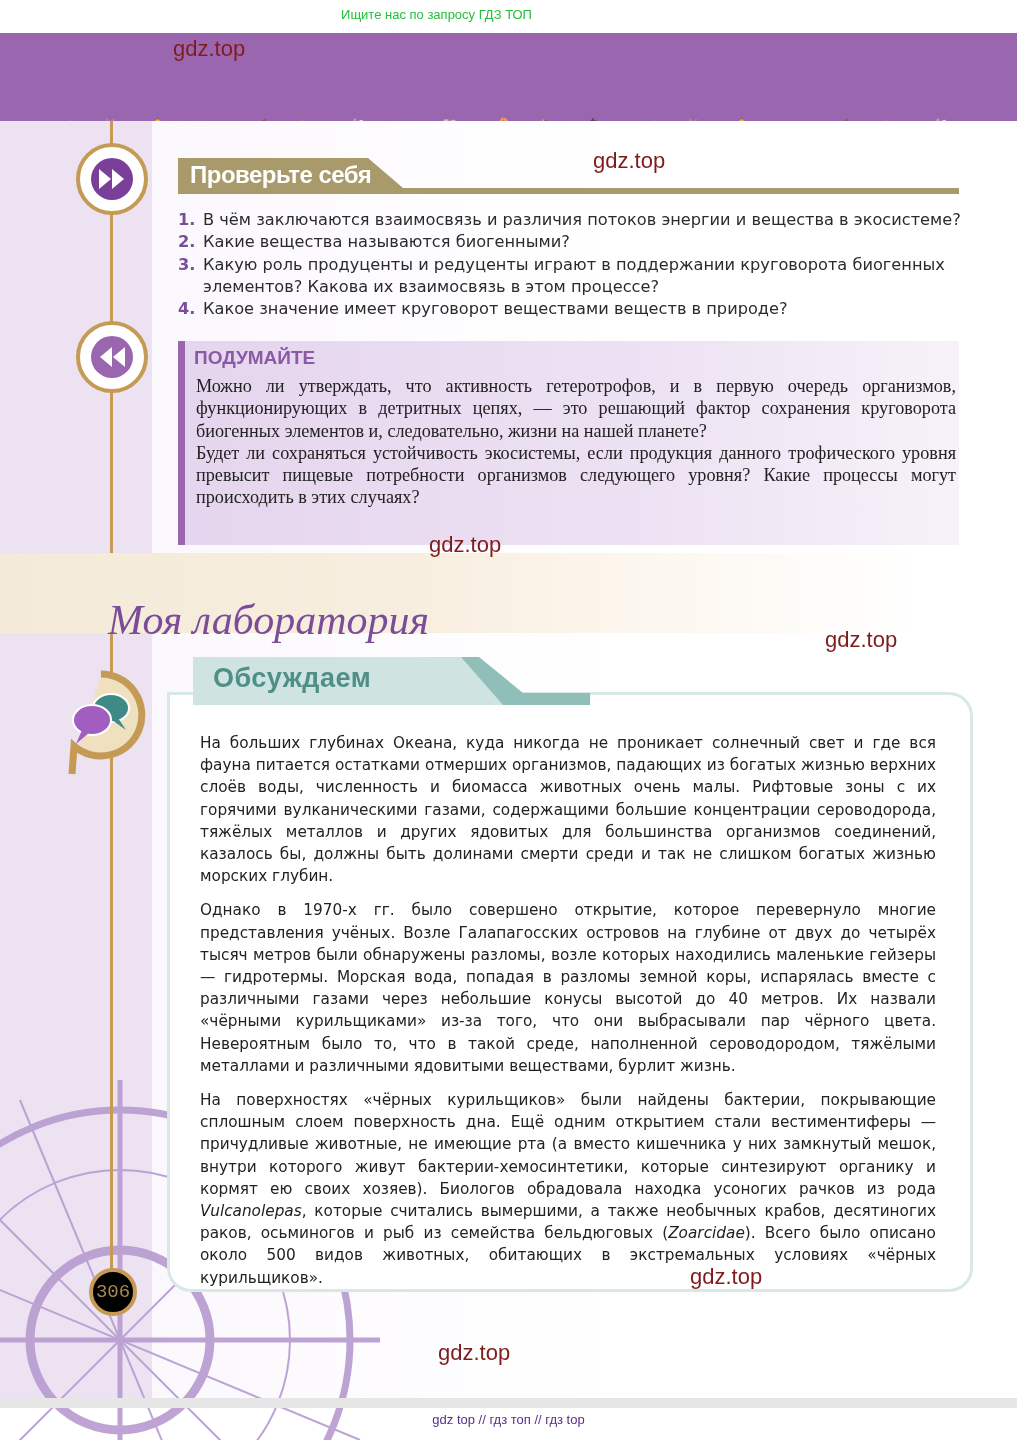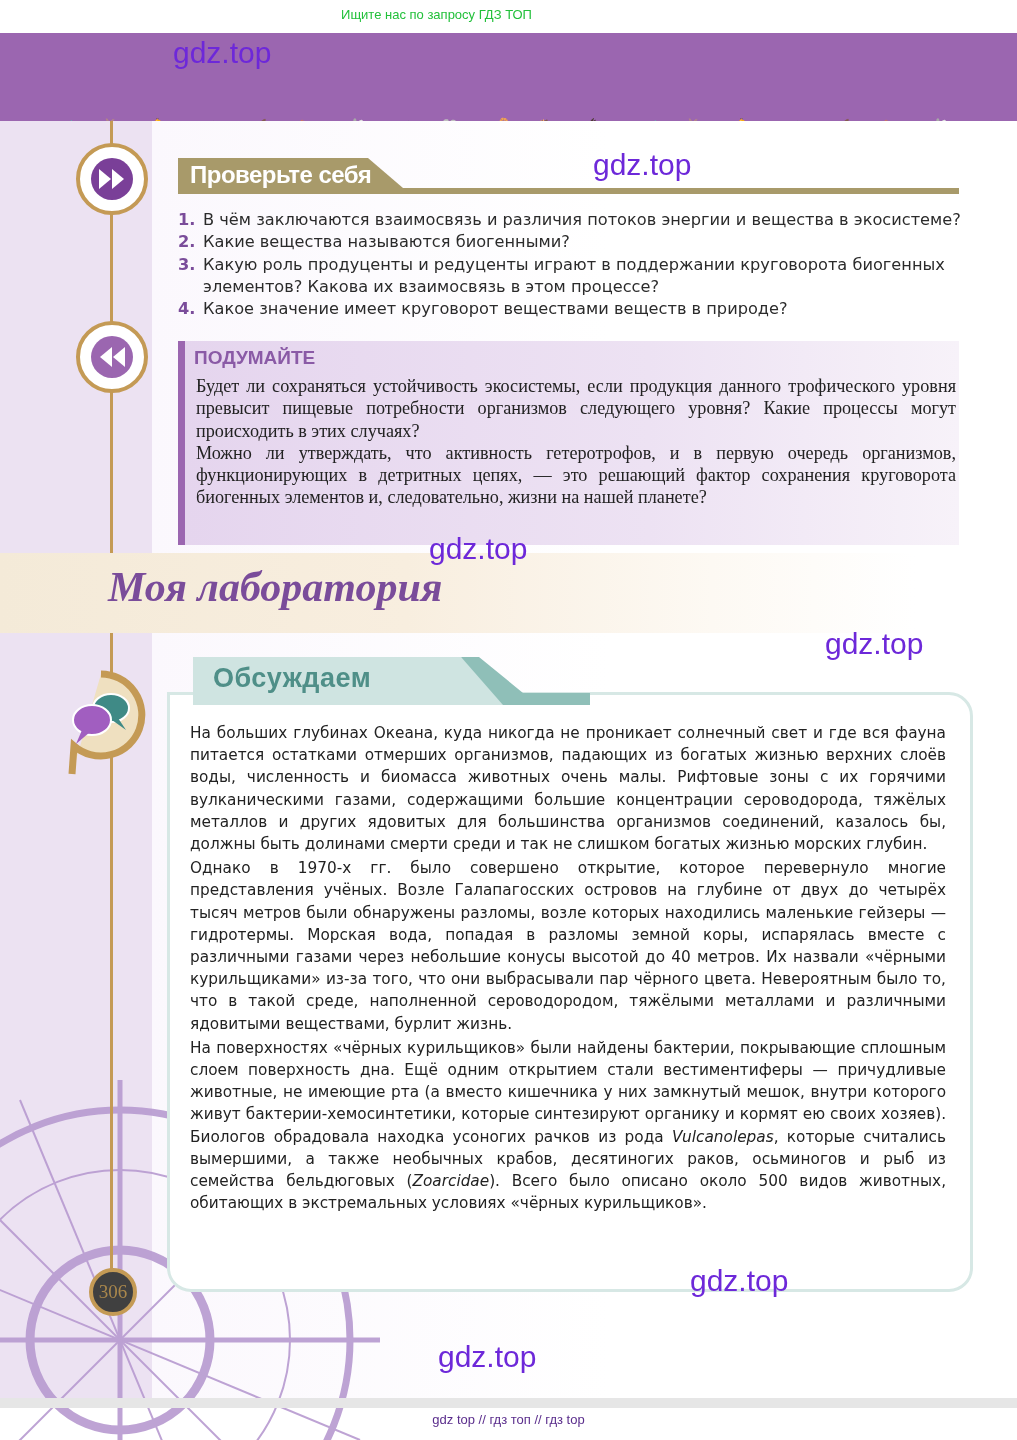--- a/index.html
+++ b/index.html
@@ -6,44 +6,44 @@
     body{width:1017px;height:1440px;position:relative;overflow:hidden;background:#ffffff;font-family:"DejaVu Sans",sans-serif;}
     .topnote{position:absolute;top:0;left:0;width:873px;height:33px;text-align:center;line-height:30px;font-family:"Liberation Sans",sans-serif;font-size:13px;color:#22c03a;}
     .banner{position:absolute;top:33px;left:0;width:1017px;height:88px;background:#9b66b0;}
     .animals{position:absolute;top:84px;left:52px;width:950px;display:flex;justify-content:space-between;color:#ffffff;font-size:20px;line-height:24px;}
     .animals span{display:inline-block;width:26px;text-align:center;}
     .page{position:absolute;top:121px;left:0;width:1017px;height:1277px;background:linear-gradient(90deg,#ece2f2 0px,#ece2f2 152px,#fbf8fd 152px,#ffffff 60%,#ffffff 100%);}
     .sidebar-line{position:absolute;left:110px;top:121px;width:3px;height:1180px;background:#c49a55;}
     .circle-icon{position:absolute;width:64px;height:64px;border-radius:50%;background:#ffffff;border:4px solid #c49a55;display:flex;align-items:center;justify-content:center;}
     .circle-inner{width:42px;height:42px;border-radius:50%;background:#7a3f98;display:flex;align-items:center;justify-content:center;}
     .circle-inner.light{background:#9b66b0;}
-    .watermark{position:absolute;font-family:"Liberation Sans",sans-serif;font-size:30px;color:#6d28d9;}
+    .watermark{position:absolute;font-family:"Liberation Sans",sans-serif;font-size:22px;color:#7f1d1d;}
     .check-header{position:absolute;top:158px;left:178px;width:781px;height:38px;}
     .check-tab{position:absolute;left:0;top:0;height:36px;width:232px;background:#a89a6a;clip-path:polygon(0 0,190px 0,232px 36px,0 36px);}
     .check-bar{position:absolute;left:0;top:30px;height:6px;width:781px;background:#a89a6a;}
     .check-title{position:absolute;left:12px;top:3px;font-family:"Liberation Sans",sans-serif;font-weight:bold;font-size:24px;color:#ffffff;letter-spacing:-0.5px;}
     .qlist{position:absolute;top:209px;left:178px;width:785px;font-size:16.2px;line-height:22.3px;color:#2b2b2b;font-family:"DejaVu Sans",sans-serif;}
     .qitem{display:flex;}
     .qnum{width:25px;flex:none;color:#7a4c9a;font-weight:bold;}
     .qtext{flex:1;}
     .think{position:absolute;top:341px;left:178px;width:781px;height:204px;background:linear-gradient(90deg,#e5d5ee 0%,#ede2f3 60%,#f7f2f9 100%);border-left:7px solid #9b66b0;box-sizing:border-box;}
     .think-title{position:absolute;left:9px;top:6px;font-family:"Liberation Sans",sans-serif;font-weight:bold;font-size:19px;color:#8a5aa6;}
     .think-body{position:absolute;left:11px;top:34px;width:760px;font-family:"Liberation Serif",serif;font-size:18.2px;line-height:22.3px;color:#222222;text-align:justify;}
     .lab-band{position:absolute;top:553px;left:0;width:1017px;height:80px;background:linear-gradient(90deg,#f4ead8 0%,#f8eedf 40%,#fdf9f3 70%,#ffffff 90%);}
-    .lab-title{position:absolute;top:563px;left:108px;font-family:"Liberation Serif",serif;font-style:italic;font-weight:bold;font-size:42px;color:#7a4c9a;}
+    .lab-title{position:absolute;top:596px;left:108px;font-family:"Liberation Serif",serif;font-style:italic;font-weight:normal;font-size:42px;color:#7a4c9a;}
     .discuss-box{position:absolute;top:692px;left:167px;width:806px;height:600px;border:3px solid #d7e8e5;border-radius:0 24px 24px 24px;background:#ffffff;box-sizing:border-box;}
     .discuss-tab{position:absolute;top:657px;left:193px;width:397px;height:60px;}
     .discuss-tab-bg{position:absolute;left:0;top:0;width:397px;height:48px;background:#cfe4e1;clip-path:polygon(0 0,268px 0,310px 36px,397px 36px,397px 48px,0 48px);}
     .discuss-tab-stripe{position:absolute;left:268px;top:0;width:129px;height:48px;background:#8fbfb8;clip-path:polygon(0 0,18px 0,62px 36px,129px 36px,129px 48px,42px 48px);}
     .discuss-title{position:absolute;left:20px;top:6px;font-family:"Liberation Sans",sans-serif;font-weight:bold;font-size:27px;color:#4f8f88;letter-spacing:0.5px;}
     .discuss-body{position:absolute;top:720px;left:188px;width:760px;font-family:"DejaVu Sans",sans-serif;font-size:15.3px;line-height:22.2px;color:#222222;text-align:justify;}
-    .discuss-body p{margin:2px;}
+    .discuss-body p{margin:12px;}
     .chat-icon{position:absolute;top:670px;left:56px;width:90px;height:105px;}
     .compass{position:absolute;left:-140px;top:1080px;width:520px;height:520px;}
-    .page-num{position:absolute;top:1268px;left:89px;width:48px;height:48px;border-radius:50%;background:#404040;border:4px solid #c49a55;box-sizing:border-box;text-align:center;line-height:40px;font-family:Liberation Serif, serif;font-size:19px;color:#a9874c;}
+    .page-num{position:absolute;top:1268px;left:89px;width:48px;height:48px;border-radius:50%;background:#000000;border:4px solid #c49a55;box-sizing:border-box;text-align:center;line-height:40px;font-family:Liberation Mono, monospace;font-size:19px;color:#a9874c;}
     .bottom-strip{position:absolute;top:1398px;left:0;width:1017px;height:10px;background:#e6e6e6;}
     .footer{position:absolute;top:1412px;left:0;width:1017px;text-align:center;font-family:"Liberation Sans",sans-serif;font-size:13px;color:#5a2d8c;}
   </style>
 </head>
 <body>
 
 <div class="topnote">Ищите нас по запросу ГДЗ ТОП</div>
 
 <div class="banner">
   <div class="animals">
@@ -130,22 +130,22 @@
     <svg width="30" height="24" viewBox="0 0 30 24">
         <polygon points="15,2 3,12 15,22" fill="#fff"></polygon>
         <polygon points="28,2 16,12 28,22" fill="#fff"></polygon>
       </svg>
   </div>
 </div>
 
 <div class="think">
   <div class="think-title">ПОДУМАЙТЕ</div>
   <div class="think-body">
+    <div>Можно ли утверждать, что активность гетеротрофов, и в первую очередь организмов, функционирующих в детритных цепях, — это решающий фактор сохранения круговорота биогенных элементов и, следовательно, жизни на нашей планете?</div>
     <div>Будет ли сохраняться устойчивость экосистемы, если продукция данного трофического уровня превысит пищевые потребности организмов следующего уровня? Какие процессы могут происходить в этих случаях?</div>
-    <div>Можно ли утверждать, что активность гетеротрофов, и в первую очередь организмов, функционирующих в детритных цепях, — это решающий фактор сохранения круговорота биогенных элементов и, следовательно, жизни на нашей планете?</div>
   </div>
 </div>
 
 <div class="lab-band"></div>
 <div class="lab-title">Моя лаборатория</div>
 <div class="watermark" style="top:532px;left:429px;">gdz.top</div>
 <div class="watermark" style="top:627px;left:825px;">gdz.top</div>
 
 <svg class="chat-icon" viewBox="0 0 90 105">
   <path d="M45,4 A41,41 0 1 1 18,76 L16,104" fill="#efe0c0" stroke="#c49a55" stroke-width="7"></path>

